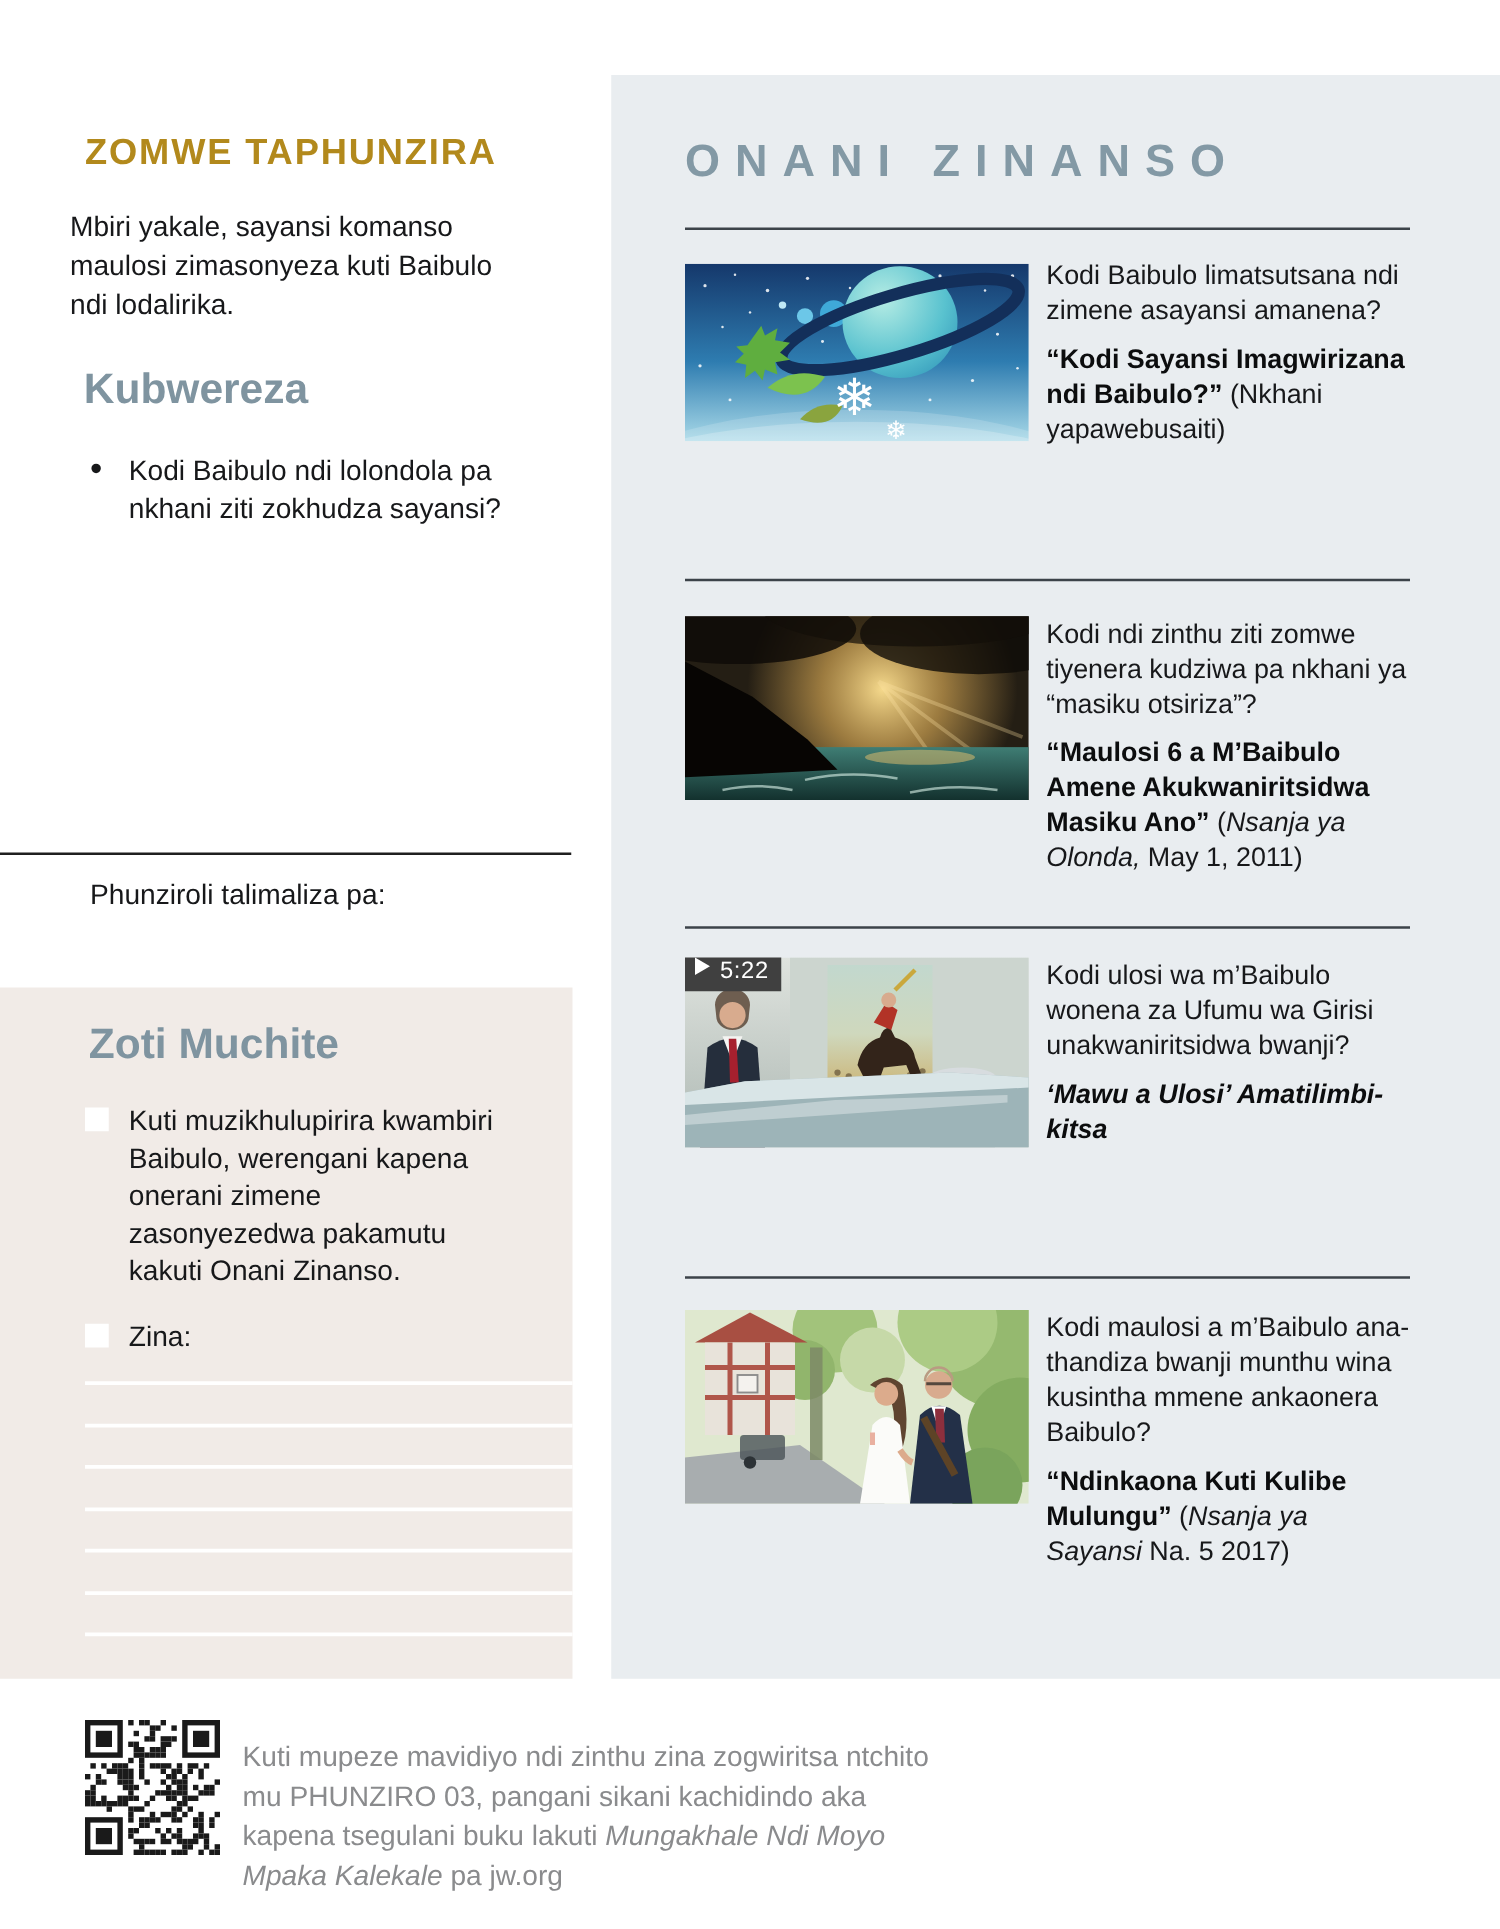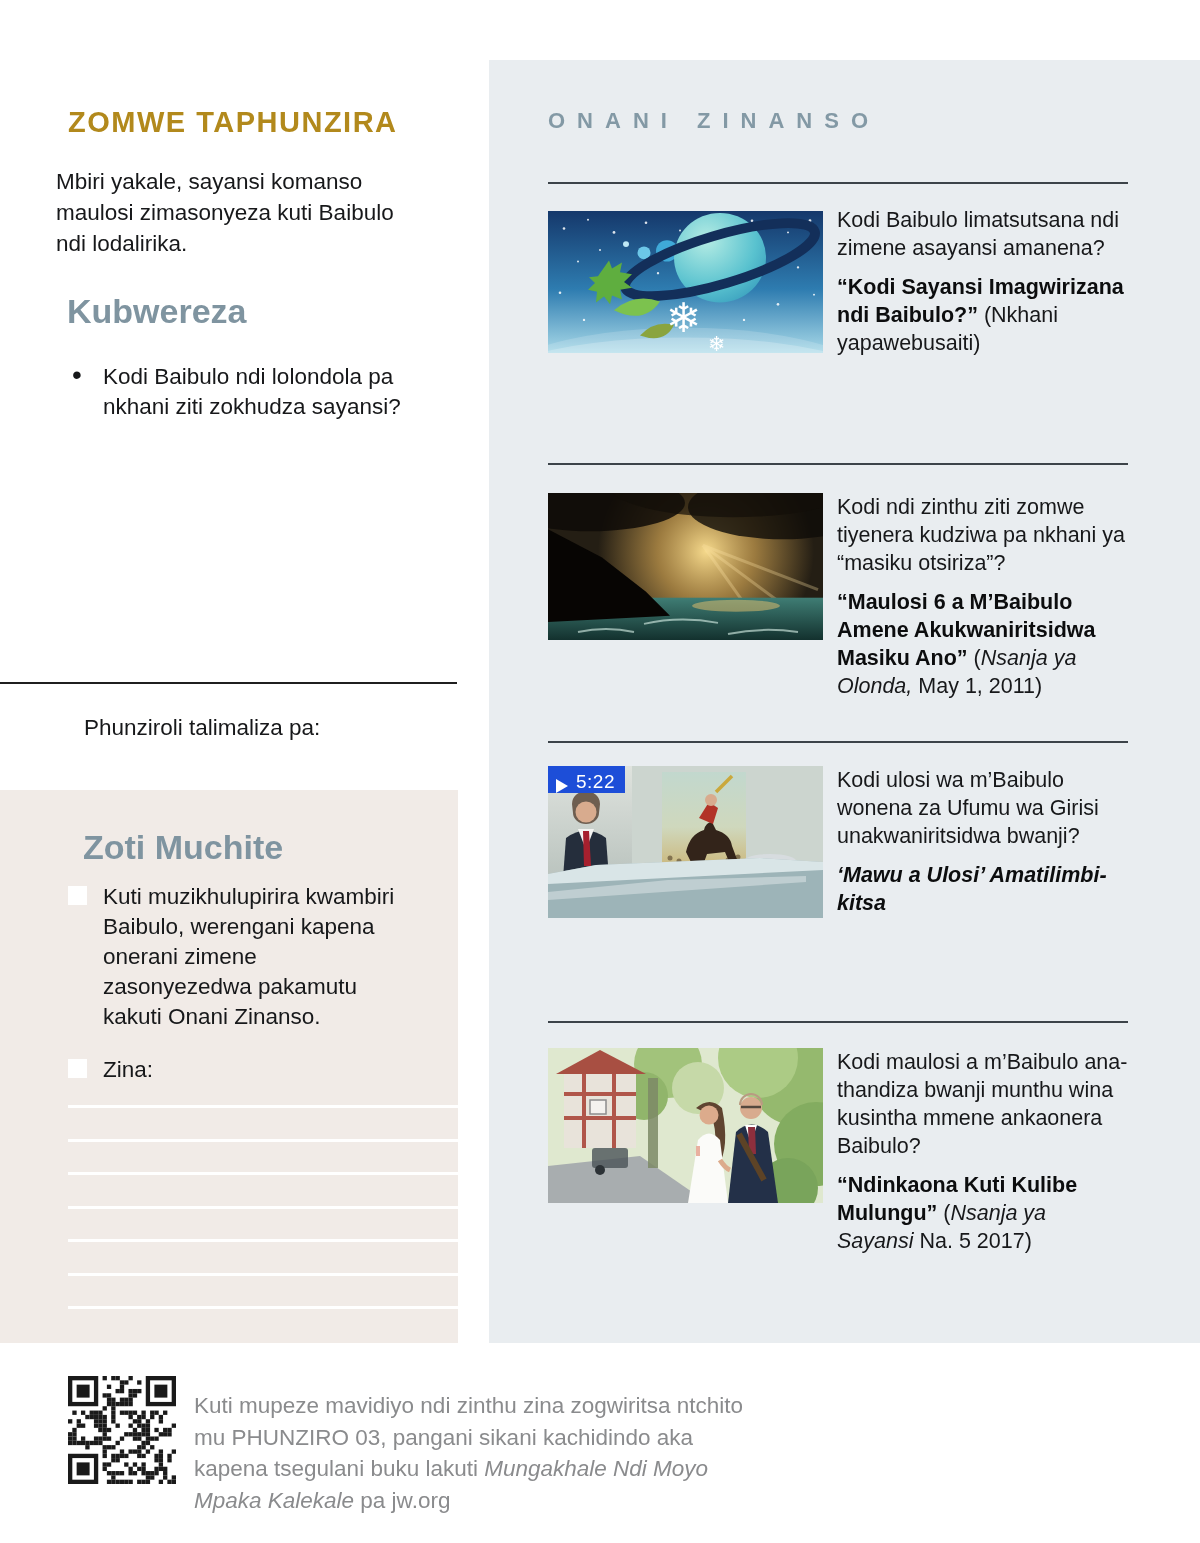--- a/index.html
+++ b/index.html
@@ -9,55 +9,55 @@
   
   .gold-title{position:absolute;left:68px;top:106px;font-size:29px;font-weight:bold;
               letter-spacing:1.5px;color:#b2891c;margin:0;}
   .intro{position:absolute;left:56px;top:166px;width:350px;font-size:22.5px;line-height:31px;margin:0;}
   .review-heading{position:absolute;left:67px;top:292px;font-size:34px;font-weight:bold;
                   color:#7f94a0;margin:0;}
   .bullet-list{position:absolute;left:68px;top:362px;width:382px;margin:0;padding:0;list-style:none;}
   .bullet-list li{position:relative;padding-left:35px;font-size:22.5px;line-height:30px;margin-bottom:14px;}
   .bullet-list li::before{content:"\2022";position:absolute;left:4px;top:-2px;font-size:28px;}
   .left-rule{position:absolute;left:0;top:682px;width:457px;border-top:2px solid #1f1f1f;}
-  .completed-label{position:absolute;left:68px;top:699px;font-size:22.5px;margin:16px;}
+  .completed-label{position:absolute;left:68px;top:699px;font-size:22.5px;margin:4px;}
 
   .todo-box{position:absolute;left:0;top:790px;width:458px;height:553px;background:#f1ebe7;}
-  .todo-heading{position:absolute;left:67px;top:22px;font-size:34px;font-weight:bold;color:#7f94a0;margin:16px;}
+  .todo-heading{position:absolute;left:67px;top:22px;font-size:34px;font-weight:bold;color:#7f94a0;margin:4px;}
   .todo-row{position:absolute;left:68px;display:flex;width:330px;}
   .todo-row.first{top:92px;}
   .todo-row.second{top:265px;}
   .checkbox{flex:none;width:19px;height:19px;background:#ffffff;margin:4px 16px 0 0;}
   .todo-row p{margin:0;font-size:22.5px;line-height:30px;}
   .write-line{position:absolute;left:68px;right:0;height:3px;background:#ffffff;}
 
   
   .panel{position:absolute;left:489px;top:60px;width:711px;height:1283px;background:#e9edf0;}
-  .panel-heading{position:absolute;left:59px;top:48px;margin:0;font-size:22px;font-weight:bold;
+  .panel-heading{position:absolute;left:59px;top:48px;margin:0;font-size:36px;font-weight:bold;
                  letter-spacing:12px;color:#8399a5;white-space:nowrap;}
   .panel-hr{position:absolute;left:59px;width:580px;border-top:2px solid #3c4349;}
   .hr1{top:122px}.hr2{top:403px}.hr3{top:681px}.hr4{top:961px}
 
   .see-item{position:absolute;left:59px;width:580px;display:flex;}
   .item1{top:146px}.item2{top:433px}.item3{top:706px}.item4{top:988px}
   .thumb{flex:none;width:275px;margin-right:14px;position:relative;}
   .item1 .thumb{height:142px;margin-top:5px;}
   .item2 .thumb{height:147px;}
   .item3 .thumb{height:152px;}
   .item4 .thumb{height:155px;}
   .thumb svg{position:absolute;inset:0;width:100%;height:100%;display:block;}
   .see-text{flex:1;min-width:0;}
   .see-text p{margin:0 0 11px 0;font-size:21.5px;line-height:28px;color:#17181a;}
   .see-ref{font-size:21.5px;line-height:28px;}
   .see-ref .b{font-weight:bold;color:#0c0d0e;}
   .see-ref .bi{font-weight:bold;font-style:italic;color:#0c0d0e;}
   .see-ref .i{font-style:italic;}
 
-  .video-badge{position:absolute;left:0;top:0;background:#1d4ed8;color:#ffffff;
-               display:flex;align-items:flex-end;height:27px;padding:0 10px 0 8px;}
+  .video-badge{position:absolute;left:0;top:0;background:#404040;color:#ffffff;
+               display:flex;align-items:flex-start;height:27px;padding:0 10px 0 8px;}
   .play-tri{width:0;height:0;border-left:12px solid #ffffff;border-top:7px solid transparent;
             border-bottom:7px solid transparent;margin-right:8px;}
   .video-badge span.dur{font-size:19px;letter-spacing:0.5px;}
 
   
   .qr{position:absolute;left:68px;top:1376px;width:108px;height:108px;}
   .footer-text{position:absolute;left:194px;top:1390px;width:578px;margin:0;
                font-size:22.5px;line-height:31.5px;color:#8a8b8d;}
   .footer-text .i{font-style:italic;}
 </style>

